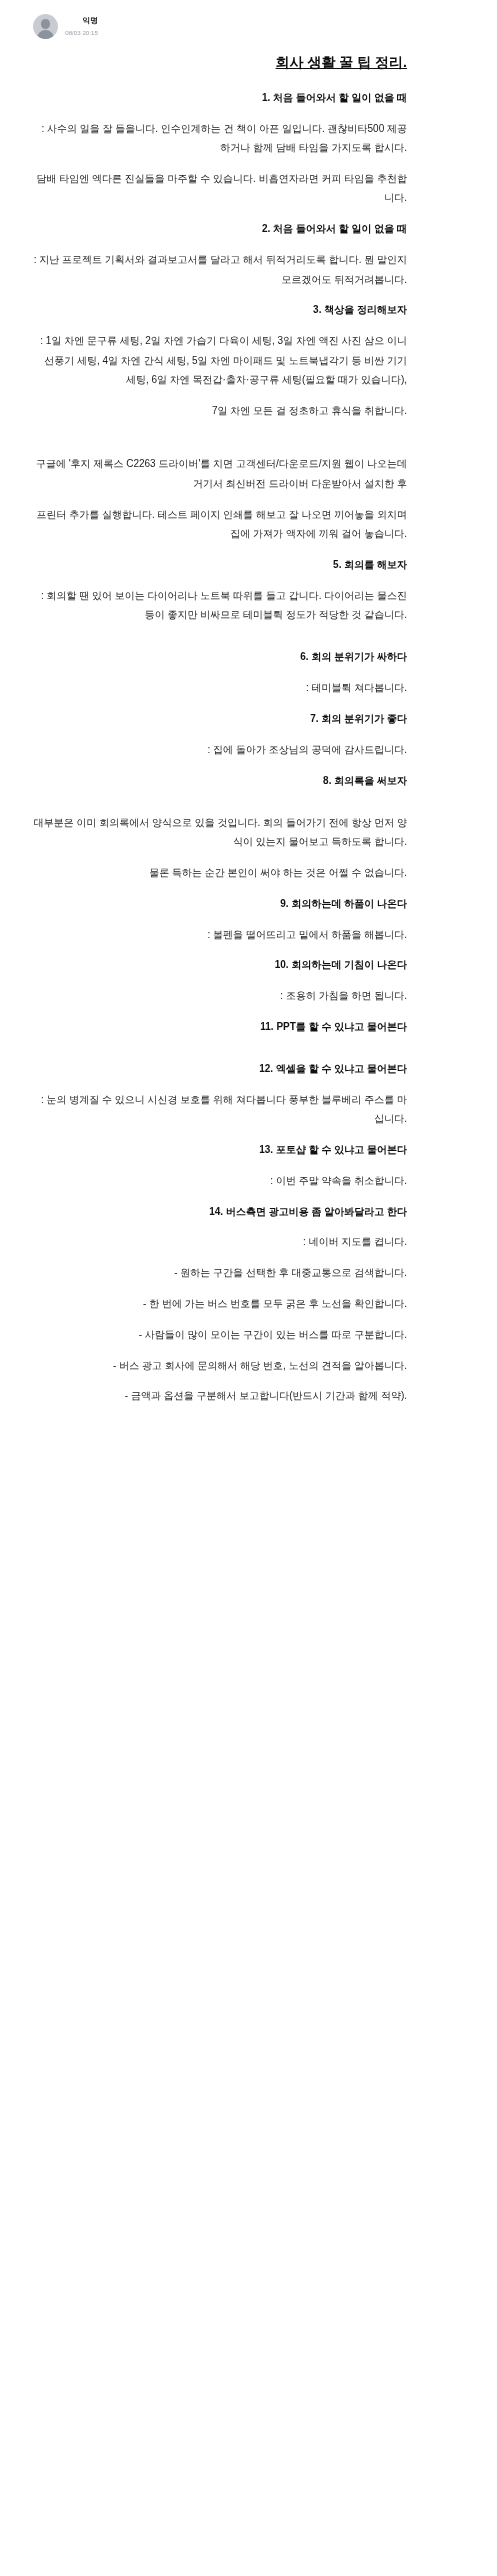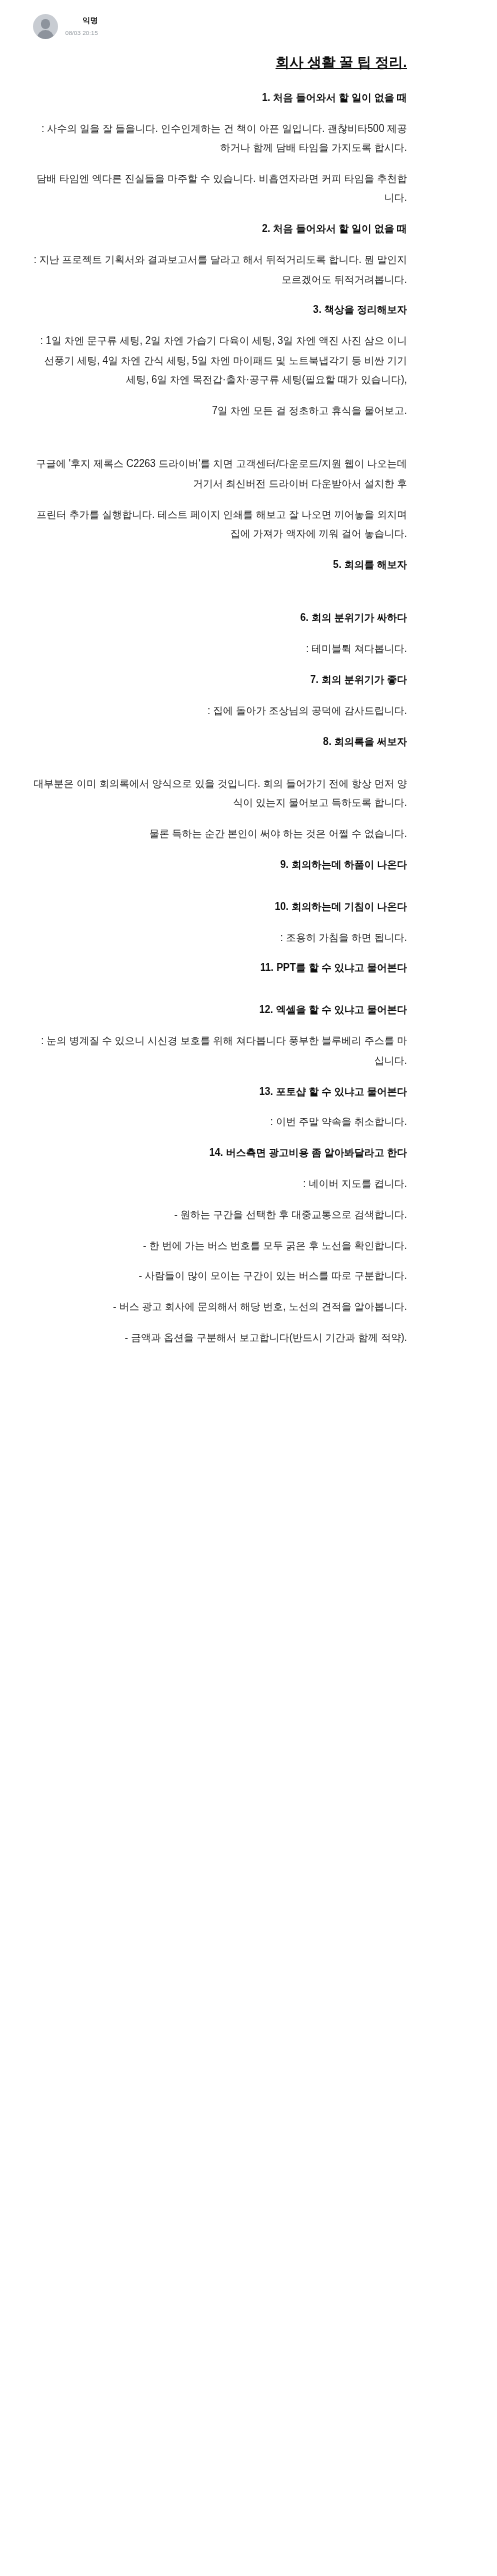--- a/index.html
+++ b/index.html
@@ -123,49 +123,51 @@
       <p>담배 타임엔 엑다른 진실들을 마주할 수 있습니다. 비흡연자라면 커피 타임을 추천합니다.</p>
       <p class="gap"></p>
       <p class="heading">2. 처음 들어와서 할 일이 없을 때</p>
       <p class="gap"></p>
       <p>: 지난 프로젝트 기획서와 결과보고서를 달라고 해서 뒤적거리도록 합니다. 뭔 말인지 모르겠어도 뒤적거려봅니다.</p>
       <p class="gap"></p>
       <p class="heading">3. 책상을 정리해보자</p>
       <p class="gap"></p>
       <p>: 1일 차엔 문구류 세팅, 2일 차엔 가습기 다육이 세팅, 3일 차엔 액진 사진 삼으 이니 선풍기 세팅, 4일 차엔 간식 세팅, 5일 차엔 마이패드 및 노트북냅각기 등 비싼 기기 세팅, 6일 차엔 목전갑·출차·공구류 세팅(필요할 때가 있습니다),</p>
       <p class="gap"></p>
-      <p>7일 차엔 모든 걸 정초하고 휴식을 물어보고.</p>
+      <p>7일 차엔 모든 걸 정초하고 휴식을 취합니다.</p>
       <p class="gap"></p>
       <p class="gap"></p>
       <p class="gap"></p>
       <p>구글에 '후지 제록스 C2263 드라이버'를 치면 고객센터/다운로드/지원 웹이 나오는데 거기서 최신버전 드라이버 다운받아서 설치한 후</p>
       <p class="gap"></p>
       <p>프린터 추가를 실행합니다. 테스트 페이지 인쇄를 해보고 잘 나오면 끼어놓을 외치며 집에 가져가 액자에 끼워 걸어 놓습니다.</p>
       <p class="gap"></p>
       <p class="heading">5. 회의를 해보자</p>
       <p class="gap"></p>
+      <p>: 회의할 땐 있어 보이는 다이어리나 노트북 따위를 들고 갑니다. 다이어리는 물스진 등이 좋지만 비싸므로 테미블튁 정도가 적당한 것 같습니다.</p>
       <p class="gap"></p>
       <p class="gap"></p>
       <p class="heading">6. 회의 분위기가 싸하다</p>
       <p class="gap"></p>
       <p>: 테미블튁 쳐다봅니다.</p>
       <p class="gap"></p>
       <p class="heading">7. 회의 분위기가 좋다</p>
       <p class="gap"></p>
       <p>: 집에 돌아가 조상님의 공덕에 감사드립니다.</p>
       <p class="gap"></p>
       <p class="heading">8. 회의록을 써보자</p>
       <p class="gap"></p>
       <p class="gap"></p>
       <p>대부분은 이미 회의록에서 양식으로 있을 것입니다. 회의 들어가기 전에 항상 먼저 양식이 있는지 물어보고 득하도록 합니다.</p>
       <p class="gap"></p>
       <p>물론 득하는 순간 본인이 써야 하는 것은 어쩔 수 없습니다.</p>
       <p class="gap"></p>
       <p class="heading">9. 회의하는데 하품이 나온다</p>
       <p class="gap"></p>
+      <p>: 볼펜을 떨어뜨리고 밑에서 하품을 해봅니다.</p>
       <p class="gap"></p>
       <p class="heading">10. 회의하는데 기침이 나온다</p>
       <p class="gap"></p>
       <p>: 조용히 가침을 하면 됩니다.</p>
       <p class="gap"></p>
       <p class="heading">11. PPT를 할 수 있냐고 물어본다</p>
       <p class="gap"></p>
       <p class="gap"></p>
       <p class="heading">12. 엑셀을 할 수 있냐고 물어본다</p>
       <p class="gap"></p>

